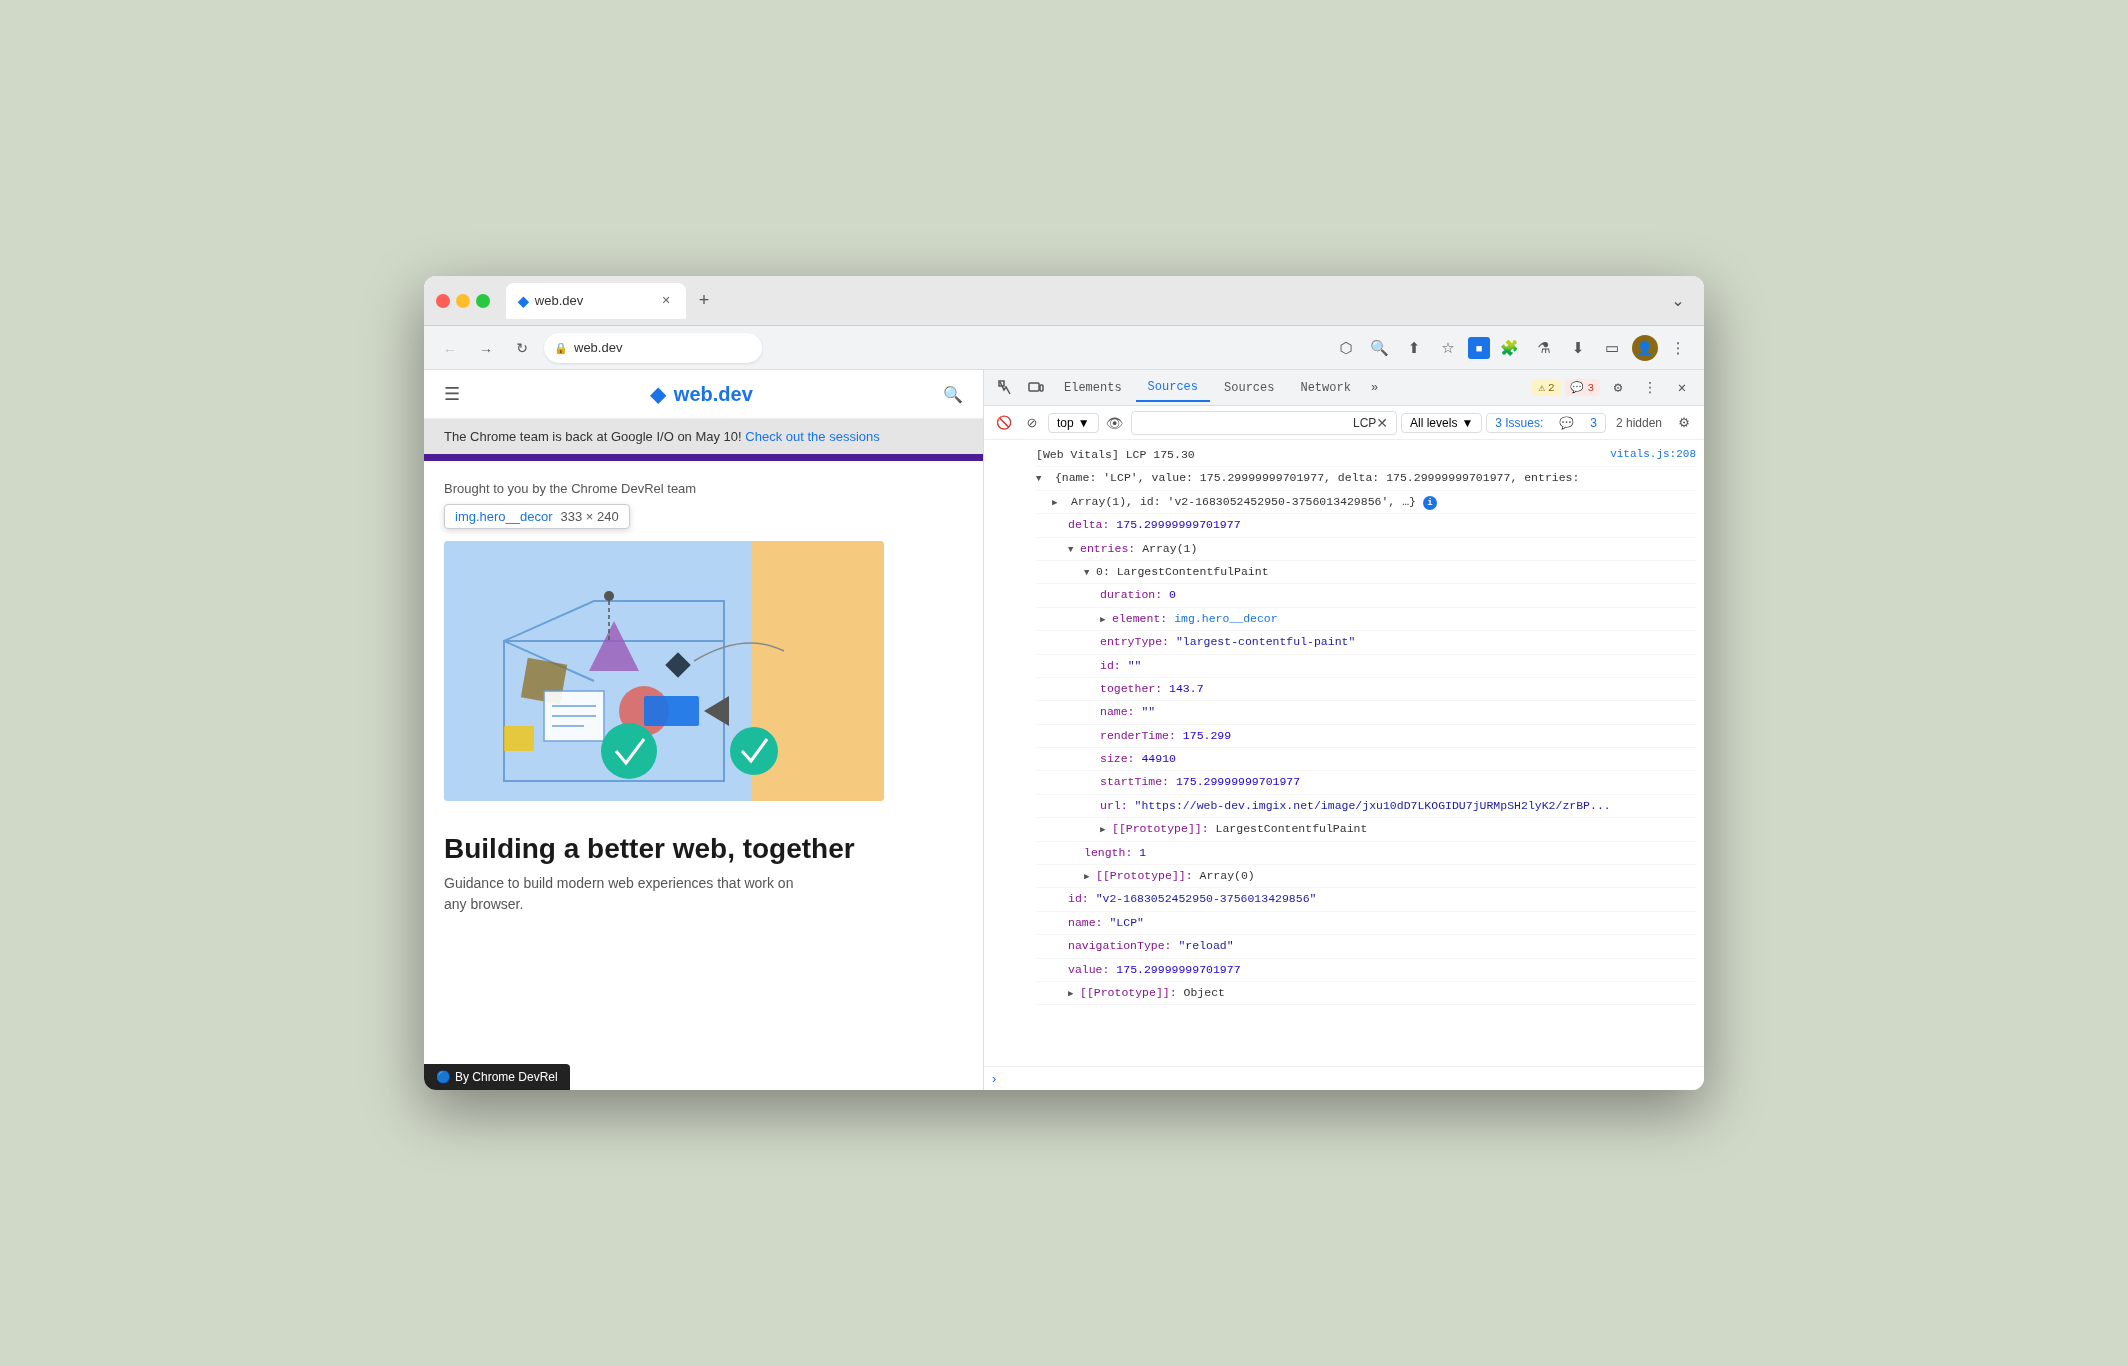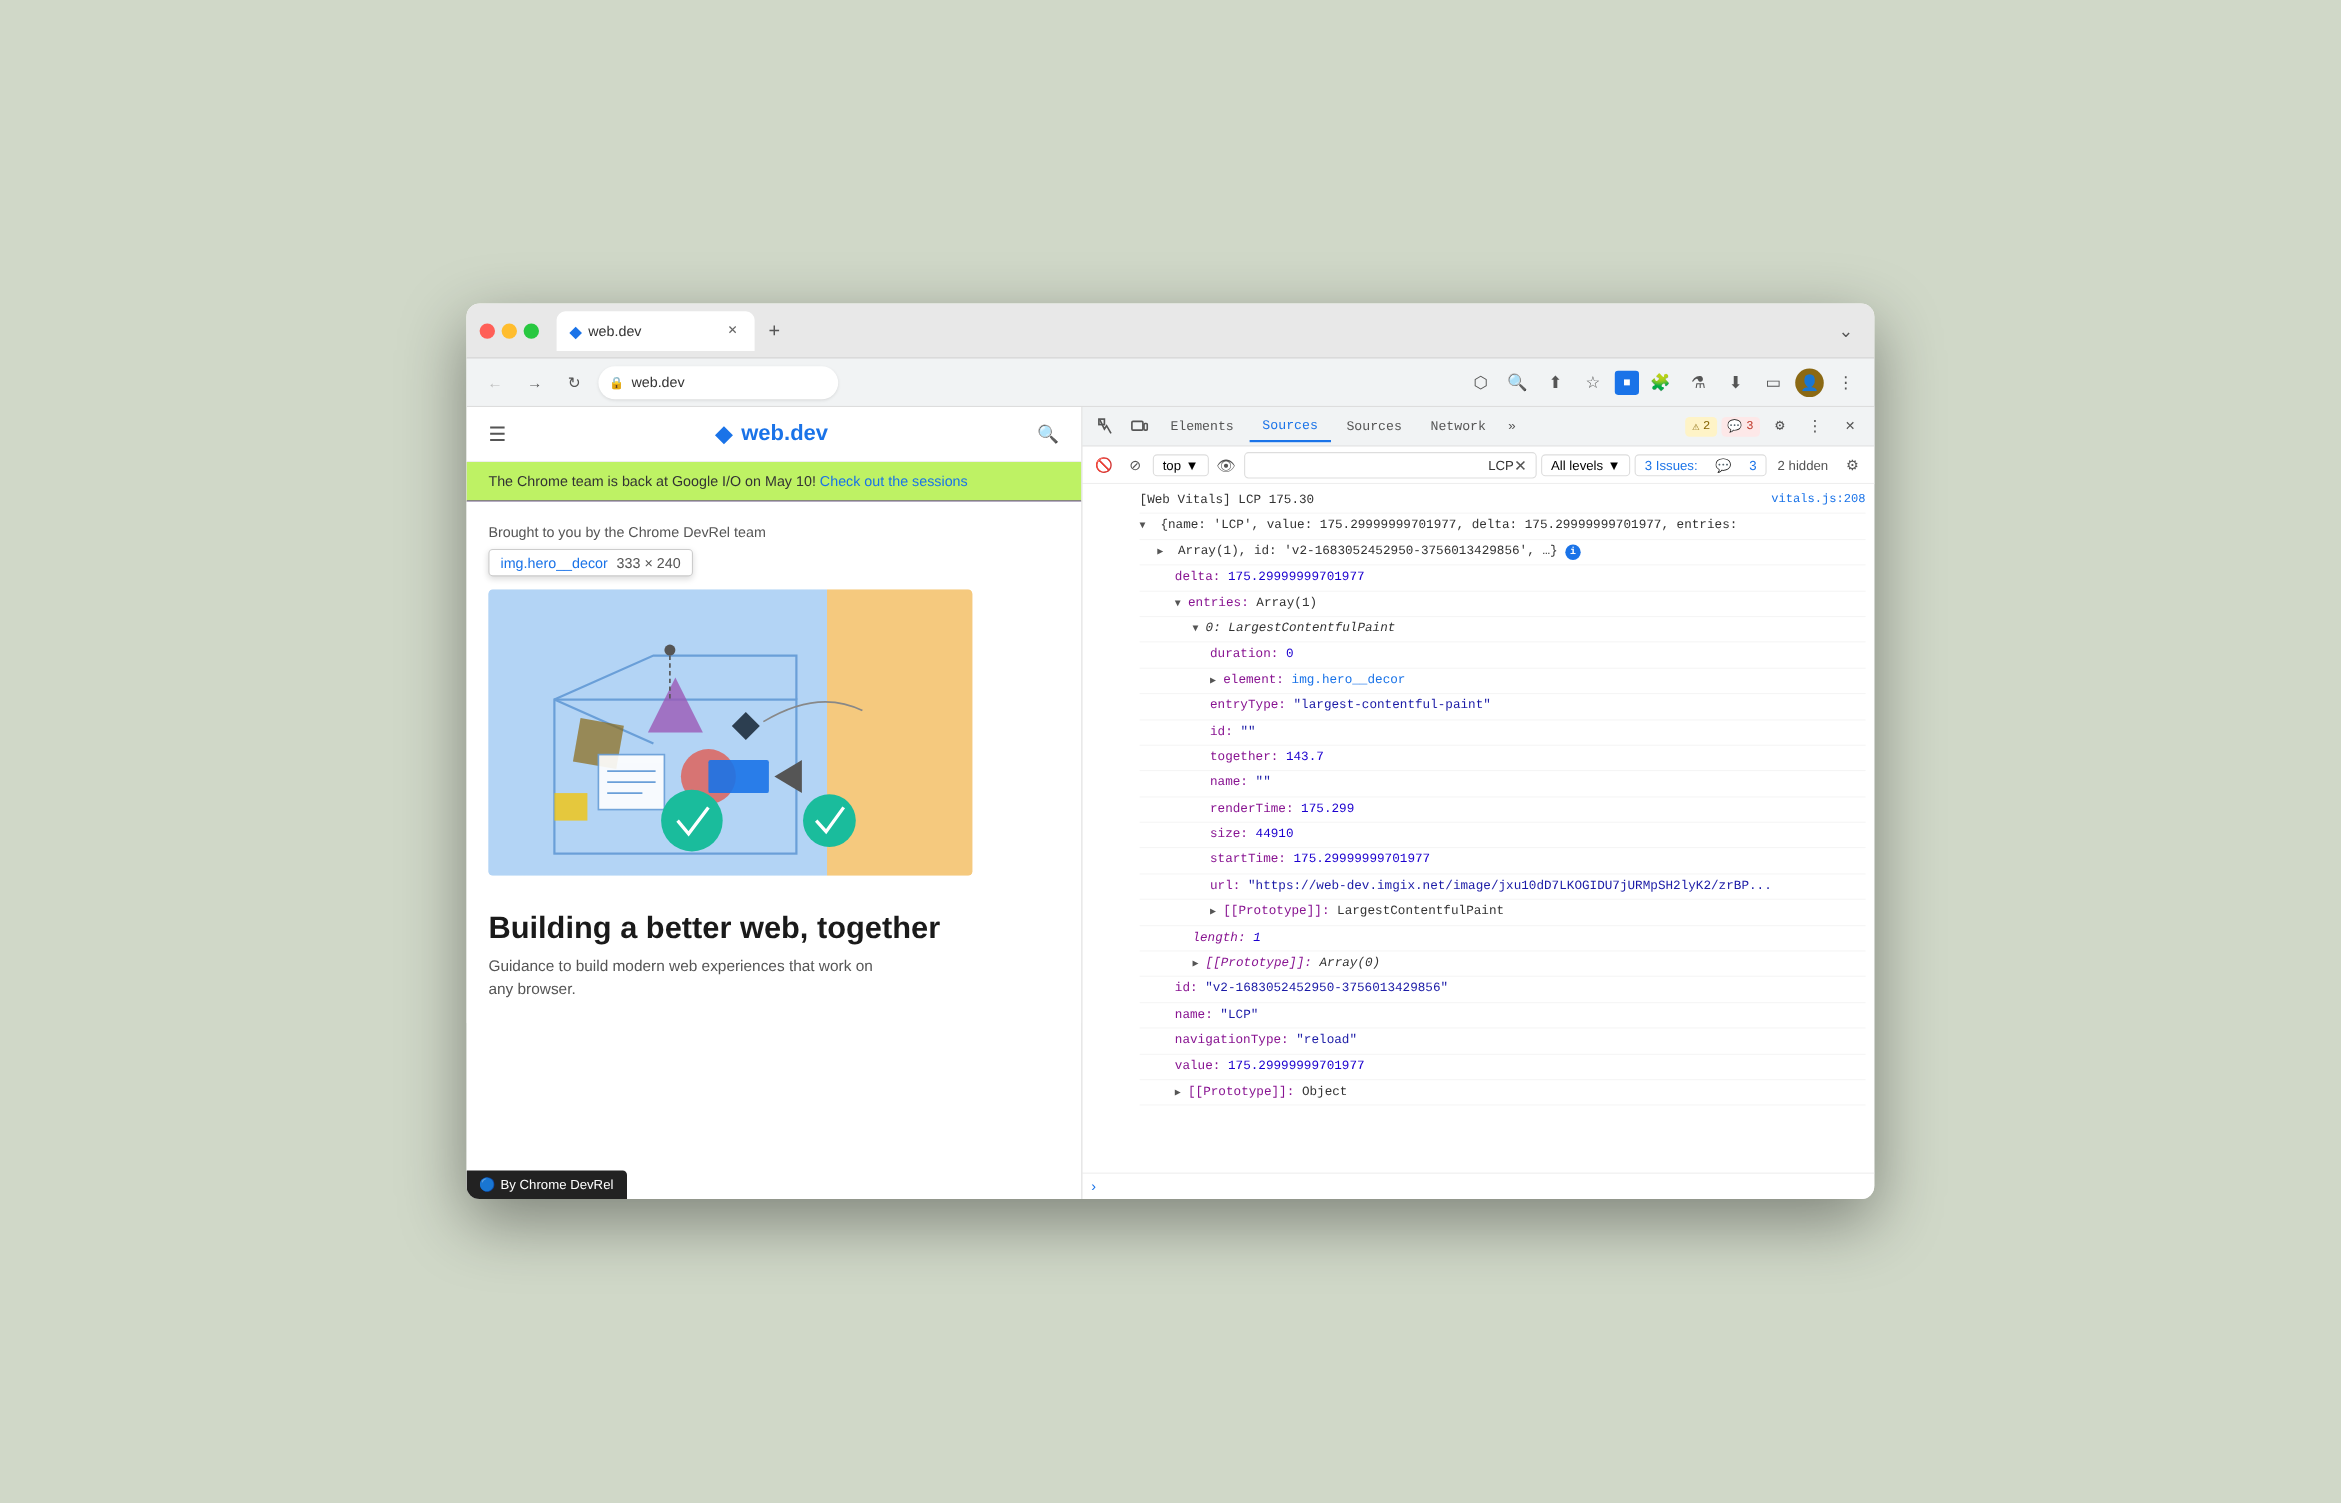--- a/index.html
+++ b/index.html
@@ -162,25 +162,25 @@
       justify-content: space-between;
       border-bottom: 1px solid #eee;
     }
     .hamburger { font-size: 18px; color: #555; cursor: pointer; }
     .site-logo {
       display: flex; align-items: center; gap: 8px;
       font-size: 20px; font-weight: 600; color: #1a73e8;
     }
     .search-icon-btn { font-size: 16px; color: #555; cursor: pointer; }
     .announcement-bar {
-      background: #bef264;
+      background: #e5e5e5;
       padding: 10px 20px;
       font-size: 13px;
       color: #333;
-      border-bottom: 1px solid #4c1d95;
+      border-bottom: 7px solid #4c1d95;
     }
     .announcement-bar a { color: #1a73e8; text-decoration: none; }
     .webpage-content {
       padding: 20px;
       background: #fff;
     }
     .webpage-label {
       font-size: 13px;
       color: #555;
       margin-bottom: 8px;
@@ -400,21 +400,21 @@
       display: inline-block;
     }
     .expand-arrow.expanded::before { content: '▼'; font-size: 9px; }
     .expand-arrow.collapsed::before { content: '▶'; font-size: 9px; }
     .prop-name { color: #881391; }
     .prop-value-string { color: #1a1aa6; }
     .prop-value-number { color: #1c00cf; }
     .prop-value-blue { color: #1a73e8; }
     .indent-1 { padding-left: 16px; }
     .indent-2 { padding-left: 32px; }
-    .indent-3 { padding-left: 48px; font-style: italic; }
+    .indent-3 { padding-left: 48px; }
     .indent-4 { padding-left: 64px; }
     .info-icon {
       display: inline-flex;
       align-items: center;
       justify-content: center;
       width: 14px; height: 14px;
       background: #1a73e8;
       border-radius: 50%;
       color: #fff;
       font-size: 9px;

